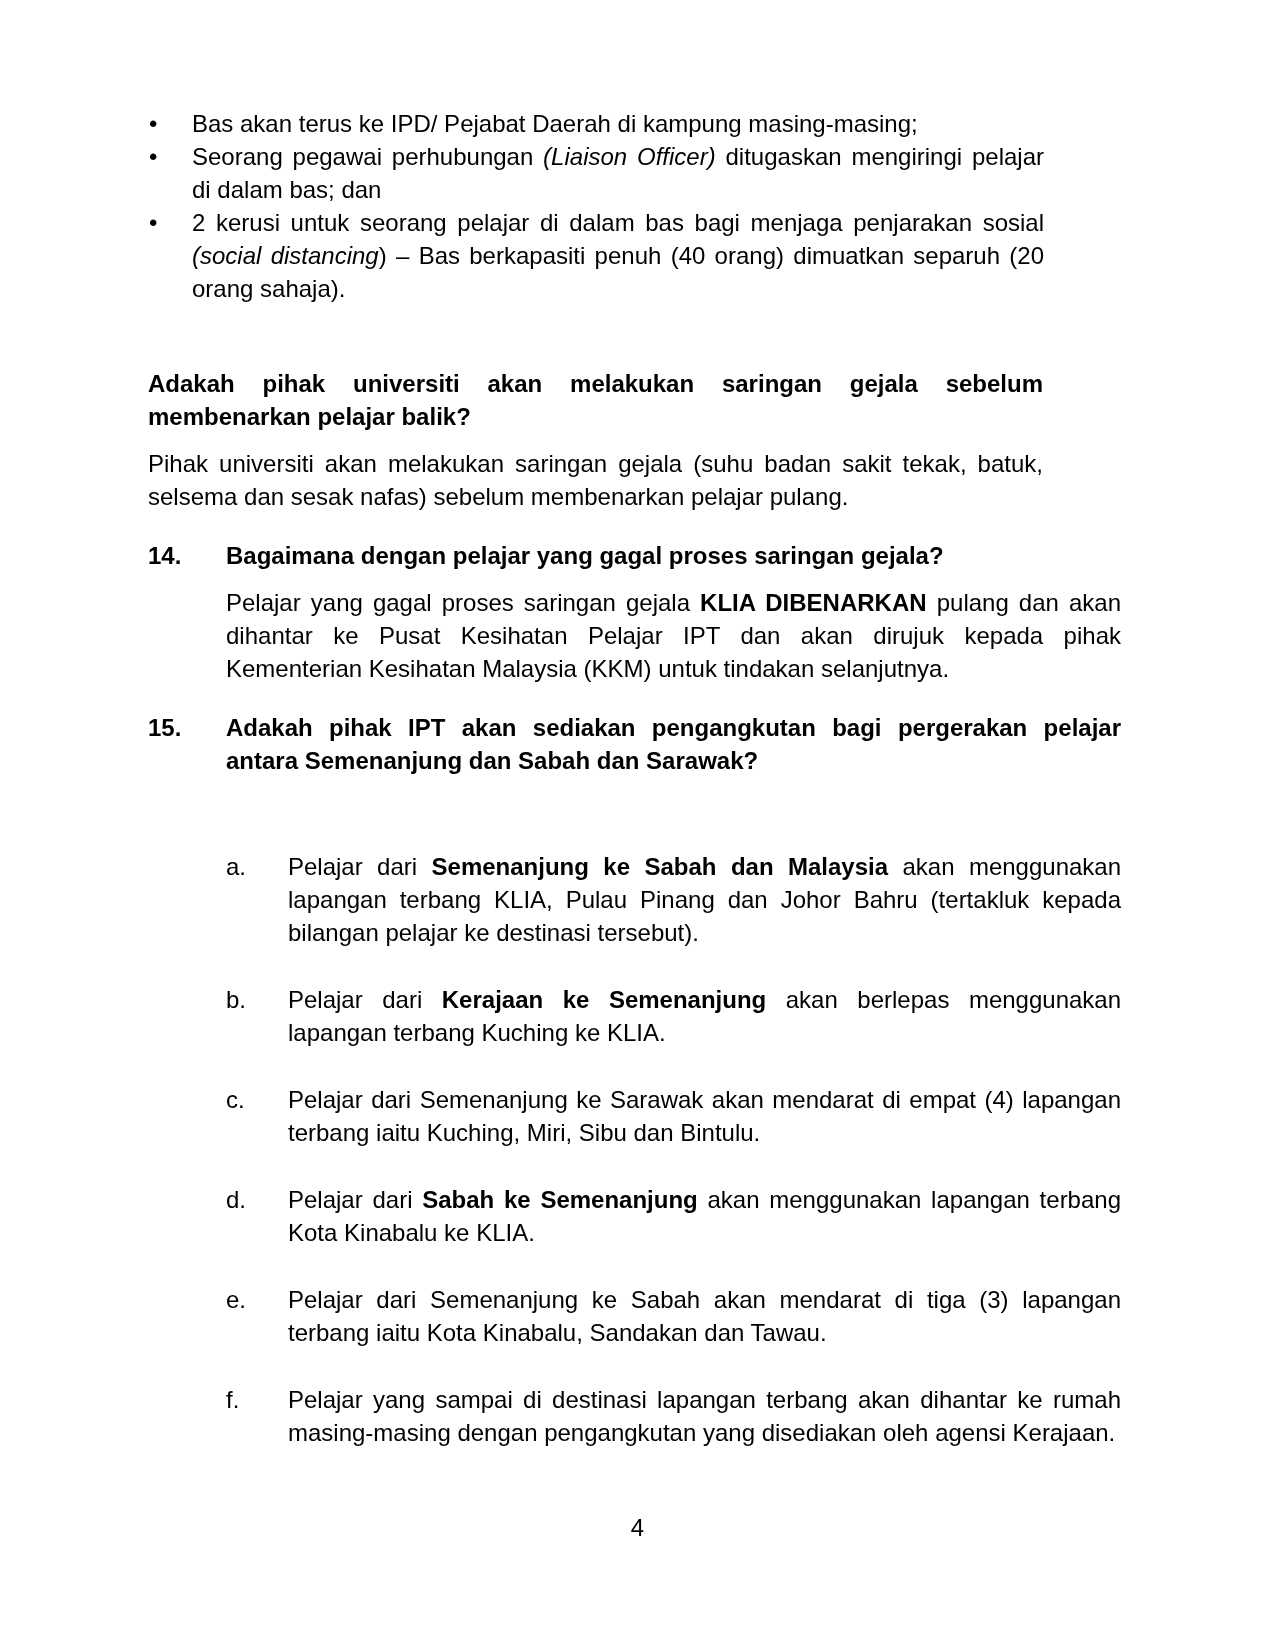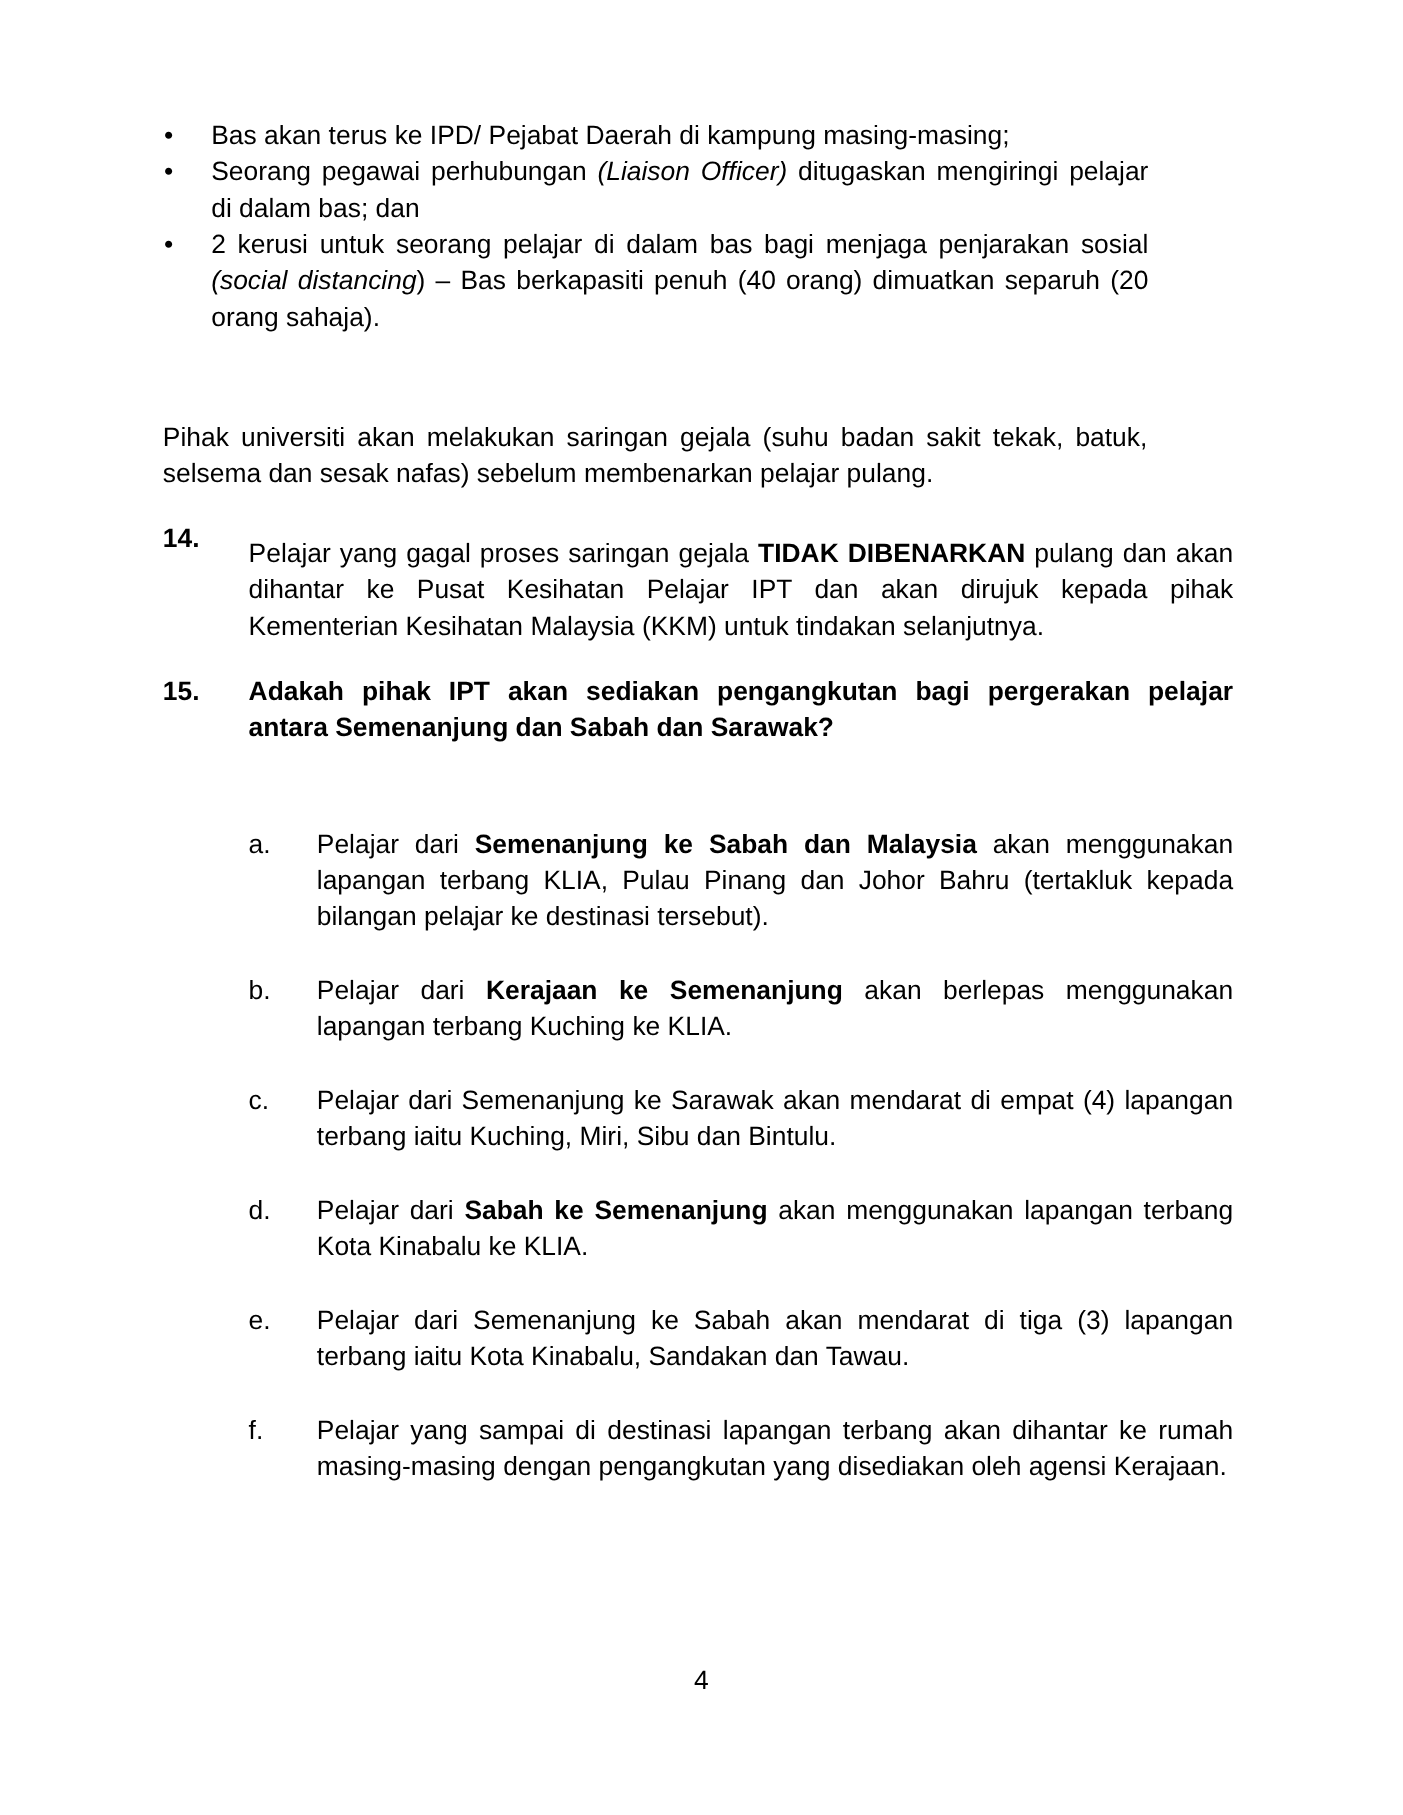--- a/index.html
+++ b/index.html
@@ -97,32 +97,34 @@
   </div>
 
   <div class="bullet-item">
     <div class="bullet-marker">•</div>
     <div class="bullet-text"><span>2 kerusi untuk seorang pelajar di dalam bas bagi menjaga penjarakan sosial </span><span class="seg-italic">(social distancing</span><span>) – Bas berkapasiti penuh (40 orang) dimuatkan separuh (20 orang sahaja).</span></div>
   </div>
 </div>
     <div id="questions">
   <div class="qa-section">
     <div class="qa-body">
+      <div class="qa-heading">Adakah pihak universiti akan melakukan saringan gejala sebelum membenarkan pelajar balik?</div>
       <div class="qa-paragraphs">
   <div class="qa-paragraph"><span>Pihak universiti akan melakukan saringan gejala (suhu badan sakit tekak, batuk, selsema dan sesak nafas) sebelum membenarkan pelajar pulang.</span></div>
 </div>
       <div class="subitems"></div>
     </div>
   </div>
 
   <div class="qa-section">
     <div class="qa-number">14.</div>
     <div class="qa-body">
+      <div class="qa-heading">Bagaimana dengan pelajar yang gagal proses saringan gejala?</div>
       <div class="qa-paragraphs">
-  <div class="qa-paragraph"><span>Pelajar yang gagal proses saringan gejala </span><span class="seg-bold">TIDAK DIBENARKAN</span><span> pulang dan akan dihantar ke Pusat Kesihatan Pelajar IPT dan akan dirujuk kepada pihak Kementerian Kesihatan Malaysia (KKM) untuk tindakan selanjutnya.</span></div>
+  <div class="qa-paragraph"><span>Pelajar yang gagal proses saringan gejala </span><span class="seg-bold">KLIA DIBENARKAN</span><span> pulang dan akan dihantar ke Pusat Kesihatan Pelajar IPT dan akan dirujuk kepada pihak Kementerian Kesihatan Malaysia (KKM) untuk tindakan selanjutnya.</span></div>
 </div>
       <div class="subitems"></div>
     </div>
   </div>
 
   <div class="qa-section">
     <div class="qa-number">15.</div>
     <div class="qa-body">
       <div class="qa-heading">Adakah pihak IPT akan sediakan pengangkutan bagi pergerakan pelajar antara Semenanjung dan Sabah dan Sarawak?</div>
       <div class="qa-paragraphs"></div>

